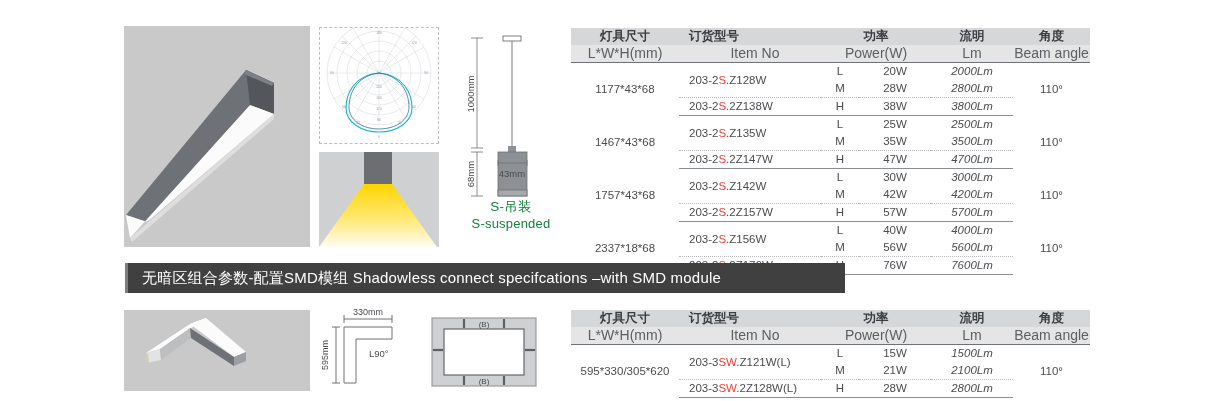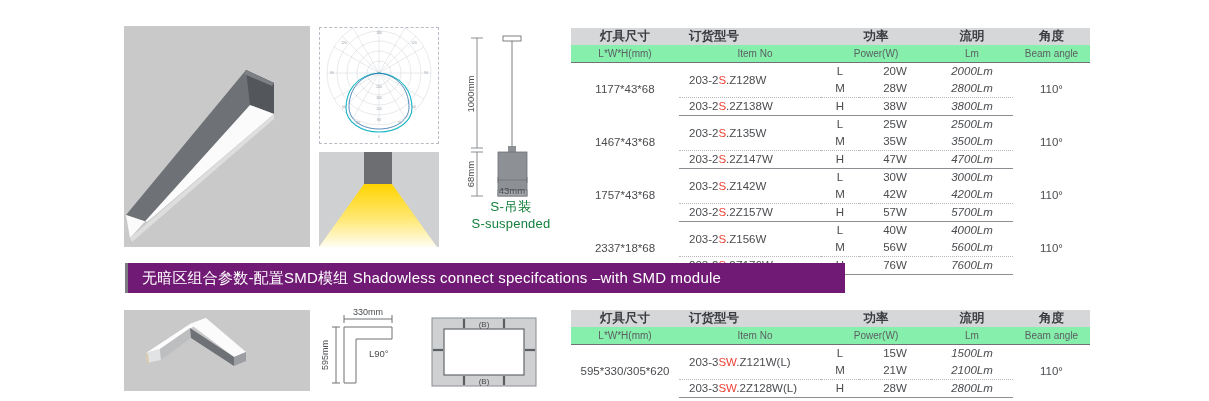--- a/index.html
+++ b/index.html
@@ -69,22 +69,22 @@
     background: #d6d7d9;
     font-size: 12.5px;
     font-weight: bold;
     color: #3a3c3f;
     text-align: center;
     height: 17px;
     line-height: 17px;
   }
   .hdr-cn td.l { text-align: left; padding-left: 10px; }
   .hdr-en td {
-    background: #86efac;
-    font-size: 10px;
+    background: #e5e5e5;
+    font-size: 14px;
     color: #5b5e62;
     text-align: center;
     height: 17px;
     line-height: 17px;
     border-bottom: 1.6px solid #6e7176;
   }
   .hdr-en td.l { text-align: center; padding-left: 10px; }
 
   .spec-table td.dim  { text-align: center; font-size: 11.5px; }
   .spec-table td.item { text-align: left; padding-left: 10px; font-size: 11.5px; }
@@ -95,21 +95,21 @@
 
   .rowh { height: 17px; line-height: 17px; }
 
   
   .grp-end td { border-bottom: 1.5px solid #8a8d91; }
   .dotted-under { border-bottom: 1px dotted #b7b9bc; }
 
   
   .banner {
     left: 125px; top: 263px; width: 720px; height: 30px;
-    background: #701a75;
+    background: #404040;
     border-left: 3px solid #7b7d80;
     box-sizing: border-box;
     display: flex;
     align-items: center;
     padding-left: 14px;
     color: #ffffff;
     font-size: 15px;
     letter-spacing: .2px;
     white-space: nowrap;
   }
@@ -227,21 +227,21 @@
 
       <line x1="22" y1="122" x2="22" y2="166"></line>
       <line x1="16" y1="122" x2="28" y2="122"></line>
       <line x1="16" y1="166" x2="28" y2="166"></line>
     </g>
     <text x="19" y="64" fill="#4a4c4f" font-size="9.5" font-family="'Liberation Sans',sans-serif" text-anchor="middle" transform="rotate(-90 19 64)">1000mm</text>
     <text x="19" y="144" fill="#4a4c4f" font-size="9.5" font-family="'Liberation Sans',sans-serif" text-anchor="middle" transform="rotate(-90 19 144)">68mm</text>
   </svg>
 </div>
 
-<div class="abs" style="left:455px; top:175px; width:110px; height:22px;">
+<div class="abs" style="left:455px; top:158px; width:110px; height:22px;">
   <svg width="110" height="22" viewBox="0 0 110 22">
     <g stroke="#6e7175" stroke-width="0.8">
       <line x1="43" y1="5" x2="72" y2="5"></line>
       <line x1="43" y1="2" x2="43" y2="8"></line>
       <line x1="72" y1="2" x2="72" y2="8"></line>
     </g>
     <text x="57" y="19" fill="#4a4c4f" font-size="9.5" font-family="'Liberation Sans',sans-serif" text-anchor="middle">43mm</text>
   </svg>
 </div>
 

